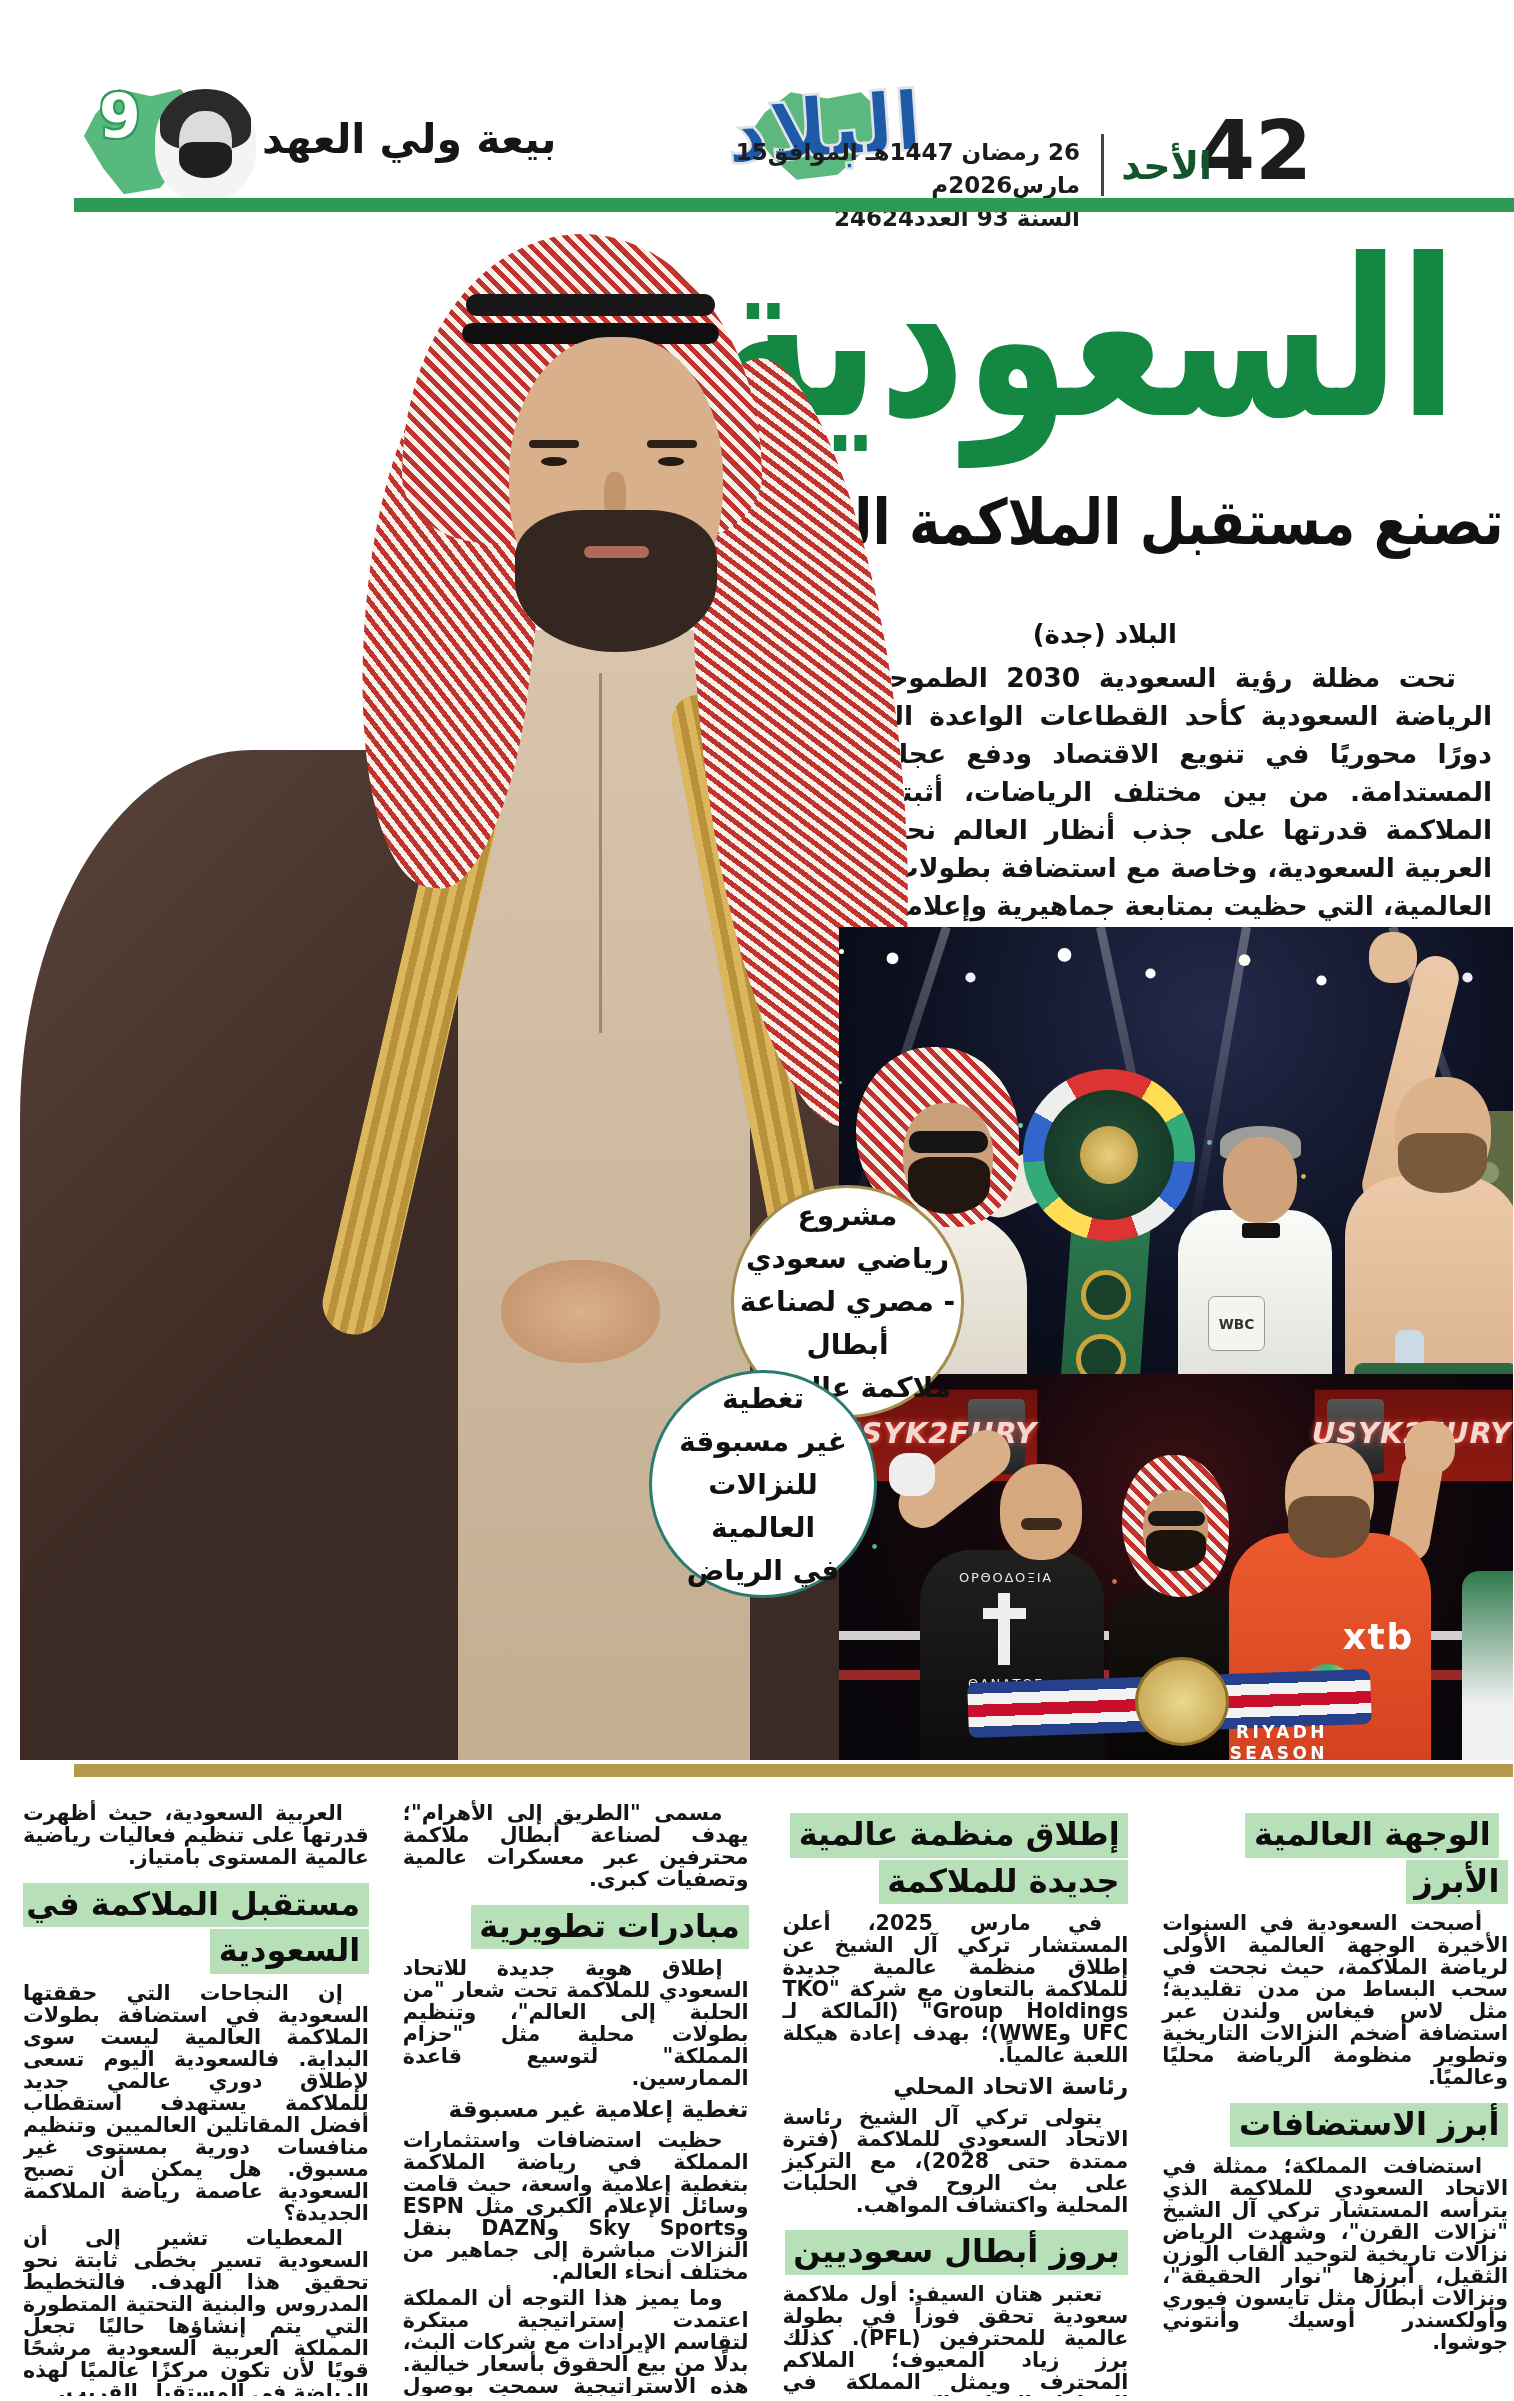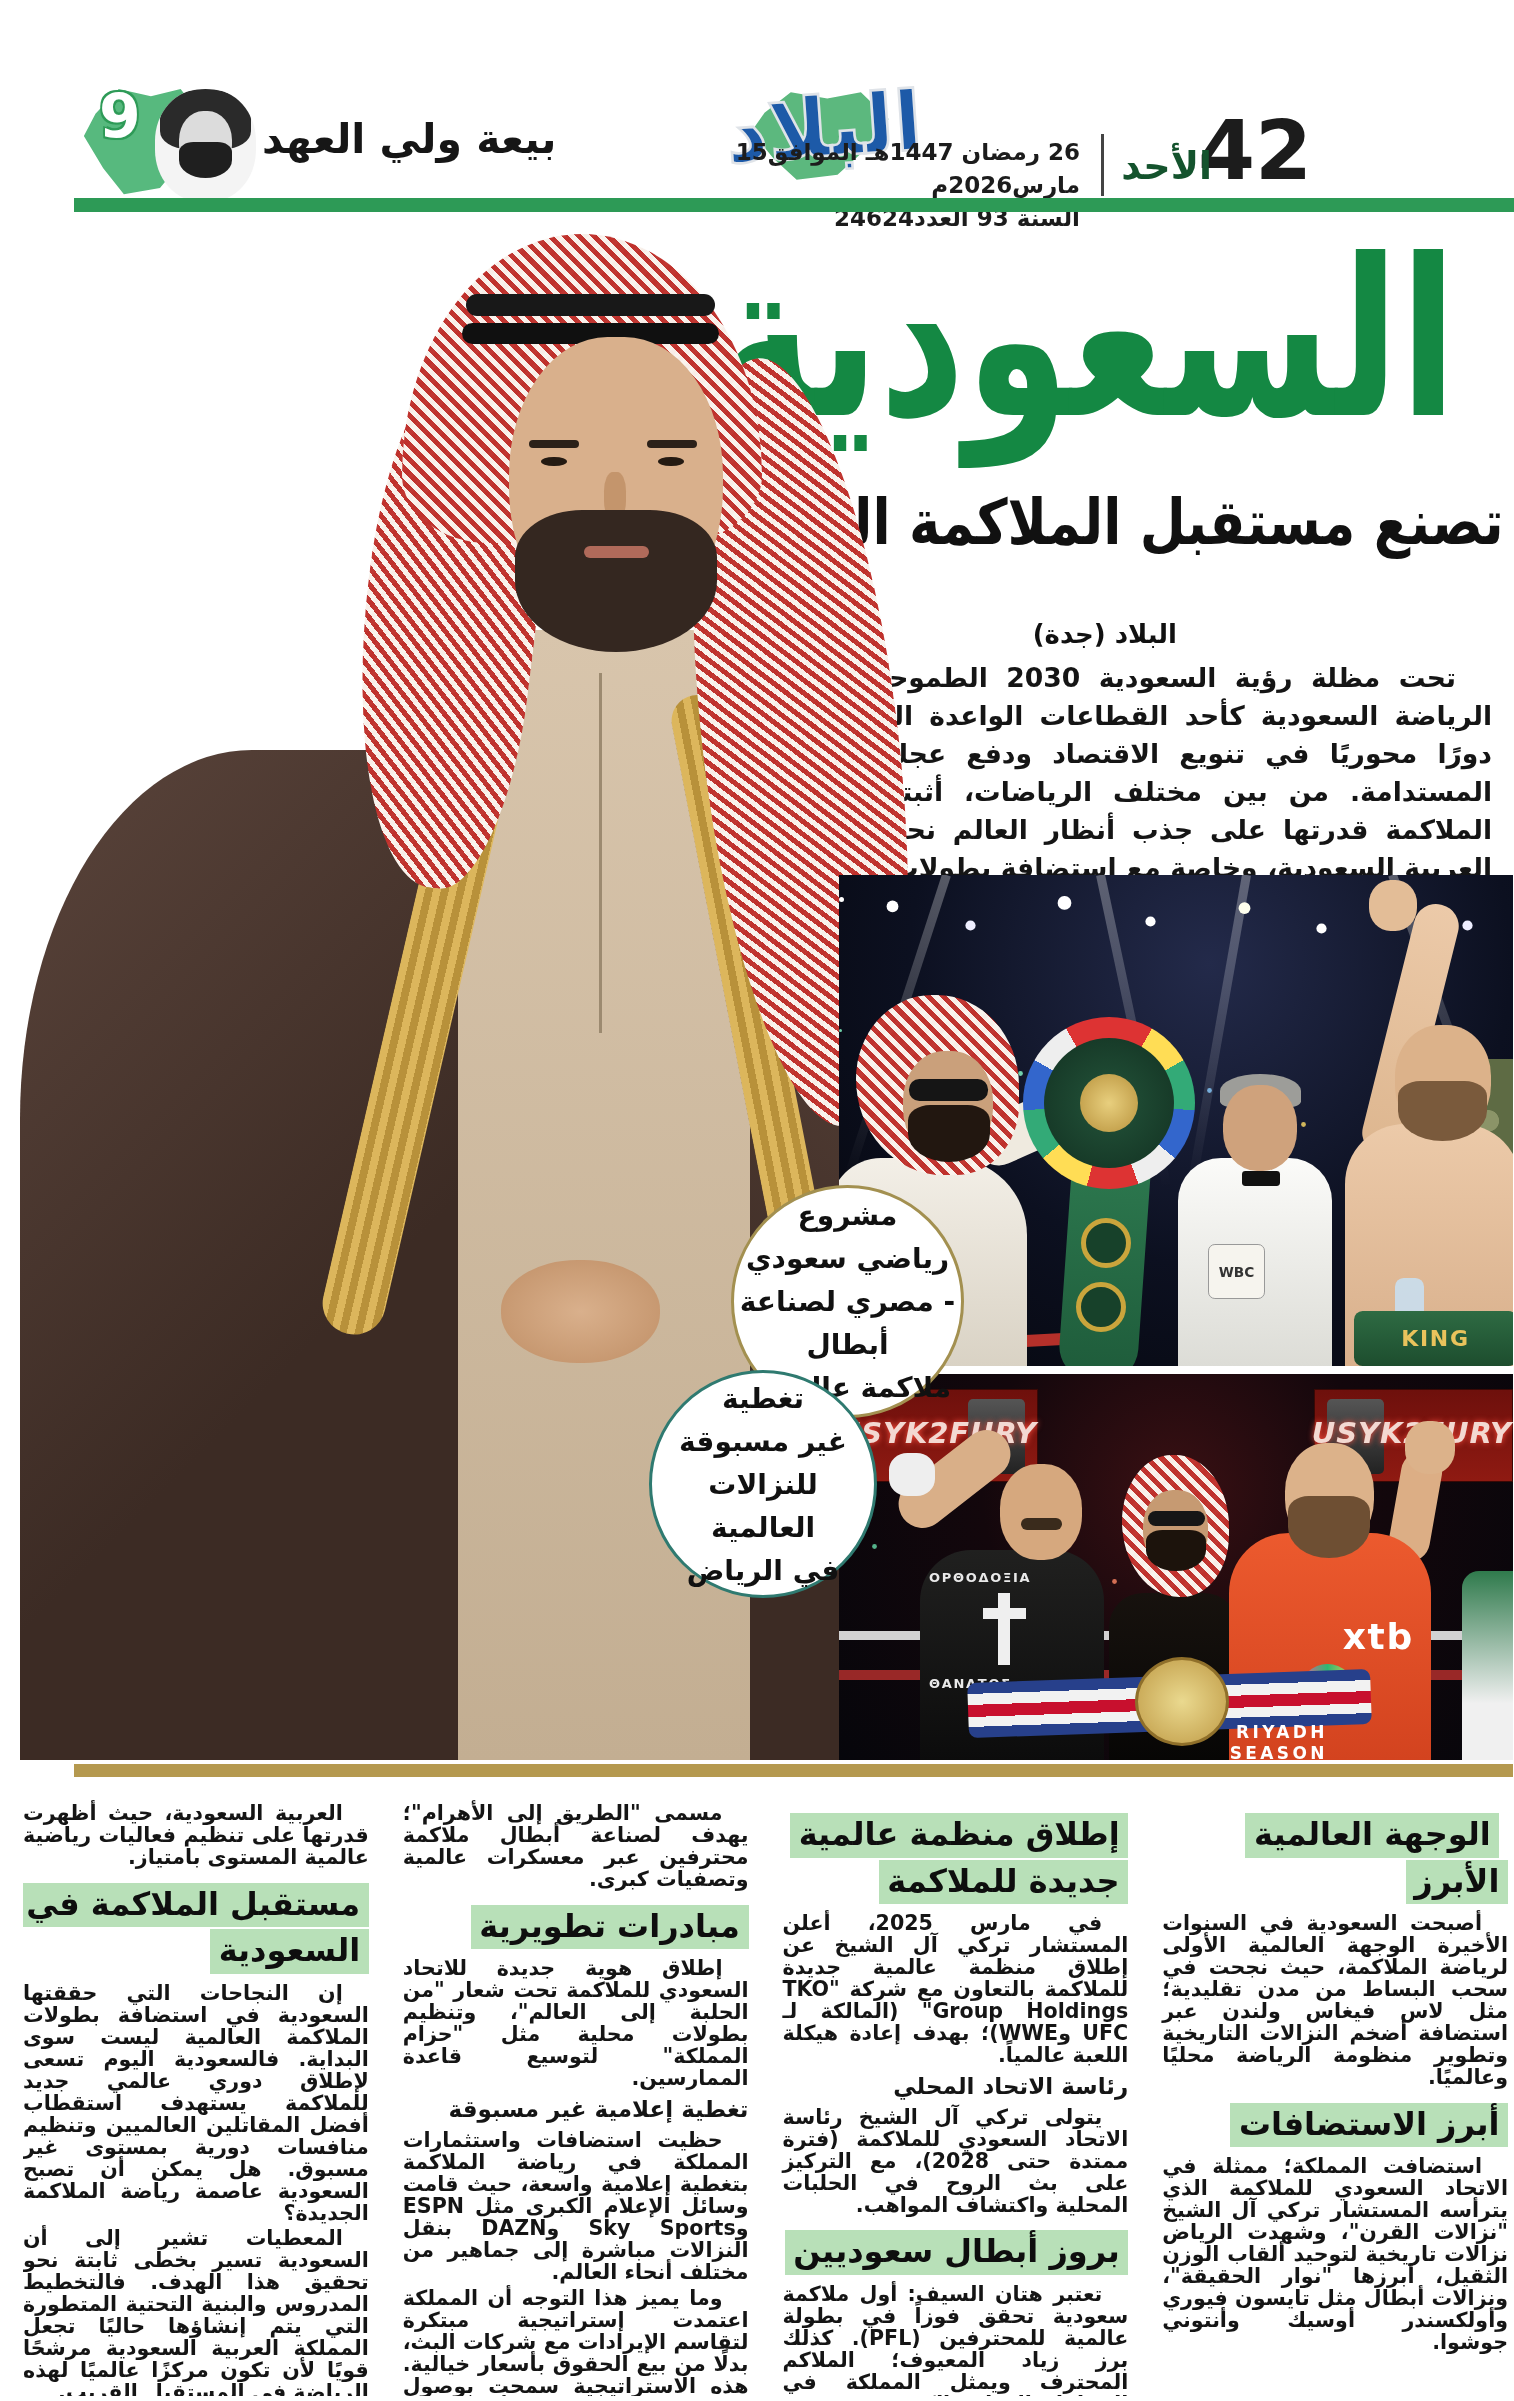--- a/index.html
+++ b/index.html
@@ -66,21 +66,21 @@
   .m-bisht-right{left:725px;top:523px;width:116px;height:1010px;border-radius:51px 120px 0 0;
                  background:linear-gradient(225deg,#5a443b,#3c2b24 70%);}
   .m-gold-l{left:390px;top:463px;width:63px;height:652px;border-radius:31px;transform:rotate(13deg);
             background:repeating-linear-gradient(90deg,#dcb65c 0 7.7px,#b8913a 7.7px 15.4px);}
   .m-gold-r{left:725px;top:463px;width:51px;height:600px;border-radius:26px;transform:rotate(-11deg);
             background:repeating-linear-gradient(90deg,#dcb65c 0 7.7px,#b8913a 7.7px 15.4px);}
   .m-hands{left:502px;top:1033px;width:159px;height:103px;background:radial-gradient(#d9b08c,#c08f66);border-radius:48%;}
 
   
   .photo{left:840px;width:674px;overflow:hidden;background:#0a0c16;}
-  .photo1{top:875px;height:491px;}
+  .photo1{top:927px;height:491px;}
   .photo2{top:1374px;height:386px;}
   .pbg1{inset:0;background:radial-gradient(circle at 55% 18%,#232a4a 0,#0c1020 55%,#05060c 100%);}
   .pbg2{inset:0;background:radial-gradient(circle at 50% 30%,#3a1013 0,#13070c 45%,#06060b 100%);}
   .beam{top:0;width:8.6px;height:65%;background:linear-gradient(rgba(255,255,255,.30),transparent);transform-origin:top center;}
   .lights1{left:0;top:22px;width:5.1px;height:5.1px;border-radius:50%;background:#fff;
     box-shadow:51px 6.9px 0 3.4px #fff,129px 26px 0 2.6px #eef,223px 3.4px 0 4.3px #fff,309px 22px 0 2.6px #fff,
                403px 8.6px 0 3.4px #ffe,480px 29px 0 2.6px #fff,566px 6.9px 0 3.4px #fff,626px 26px 0 2.6px #eef;}
   .lights2{left:0;top:154px;width:3.4px;height:3.4px;border-radius:50%;background:#8fc;opacity:.8;
     box-shadow:34px 51px 0 0.9px #6da,103px 77px 0 0.9px #fd6,180px 43px 0 0.9px #8fc,274px 86px 0 0.9px #f86,
                369px 60px 0 0.9px #8cf,463px 94px 0 0.9px #fd6,557px 51px 0 0.9px #8fc,635px 81px 0 0.9px #f86;}
@@ -129,21 +129,21 @@
   .banner-l .face-chip{right:12px;} .banner-r .face-chip{left:12px;}
   .ropes-w{left:0;top:257px;width:100%;height:8.6px;background:#e8e8e8;opacity:.9;}
   .ropes-r{left:0;top:296px;width:100%;height:10.3px;background:#a82c2a;opacity:.9;}
   .u-body{left:81px;top:176px;width:184px;height:210px;background:linear-gradient(#20201f,#0c0c0c);border-radius:51px 51px 0 0;}
   .u-arm{left:51px;top:81px;width:129px;height:48px;background:#d9af88;border-radius:24px;transform:rotate(-38deg);}
   .u-wrap{left:50px;top:79px;width:46px;height:43px;background:#eee;border-radius:40%;}
   .u-head{left:161px;top:90px;width:82px;height:96px;background:#d6a87e;border-radius:46%;}
   .u-must{left:182px;top:144px;width:41px;height:12px;background:#3a2b1c;border-radius:6.9px;}
   .u-cross{left:159px;top:219px;width:12px;height:72px;background:#efefef;}
   .u-cross:after{content:"";position:absolute;left:-15.4px;top:15.4px;width:43px;height:11px;background:#efefef;}
-  .u-txt{left:90px;width:154px;text-align:left;color:#e9e9e9;font-size:13px;font-weight:700;letter-spacing:1.7px;}
+  .u-txt{left:90px;width:154px;text-align:center;color:#e9e9e9;font-size:13px;font-weight:400;letter-spacing:1.7px;}
   .t2-body{left:270px;top:219px;width:129px;height:167px;background:linear-gradient(#17120e,#070605);border-radius:34px 34px 0 0;}
   .t2-ghutra{left:283px;top:81px;width:107px;height:142px;border-radius:48% 52% 45% 55%;}
   .t2-face{left:304px;top:116px;width:65px;height:79px;background:#c69a72;border-radius:46%;}
   .t2-glasses{left:309px;top:137px;width:57px;height:15.4px;background:#161616;border-radius:7.7px;}
   .t2-beard{left:307px;top:156px;width:60px;height:41px;background:#1c130c;border-radius:30% 30% 55% 55%;}
   .f2-body{left:390px;top:159px;width:202px;height:227px;background:linear-gradient(#ec5a2e,#d3431f);border-radius:60px 60px 0 0;}
   .f2-head{left:446px;top:69px;width:89px;height:105px;background:#dcb28a;border-radius:46%;}
   .f2-beard2{left:449px;top:122px;width:82px;height:62px;background:#6e4f33;border-radius:30% 30% 60% 60%;}
   .f2-fist{left:566px;top:47px;width:50px;height:53px;background:#dcb28a;border-radius:45%;}
   .f2-arm{left:556px;top:77px;width:41px;height:111px;background:#dcae85;border-radius:20.6px;transform:rotate(10deg);}

